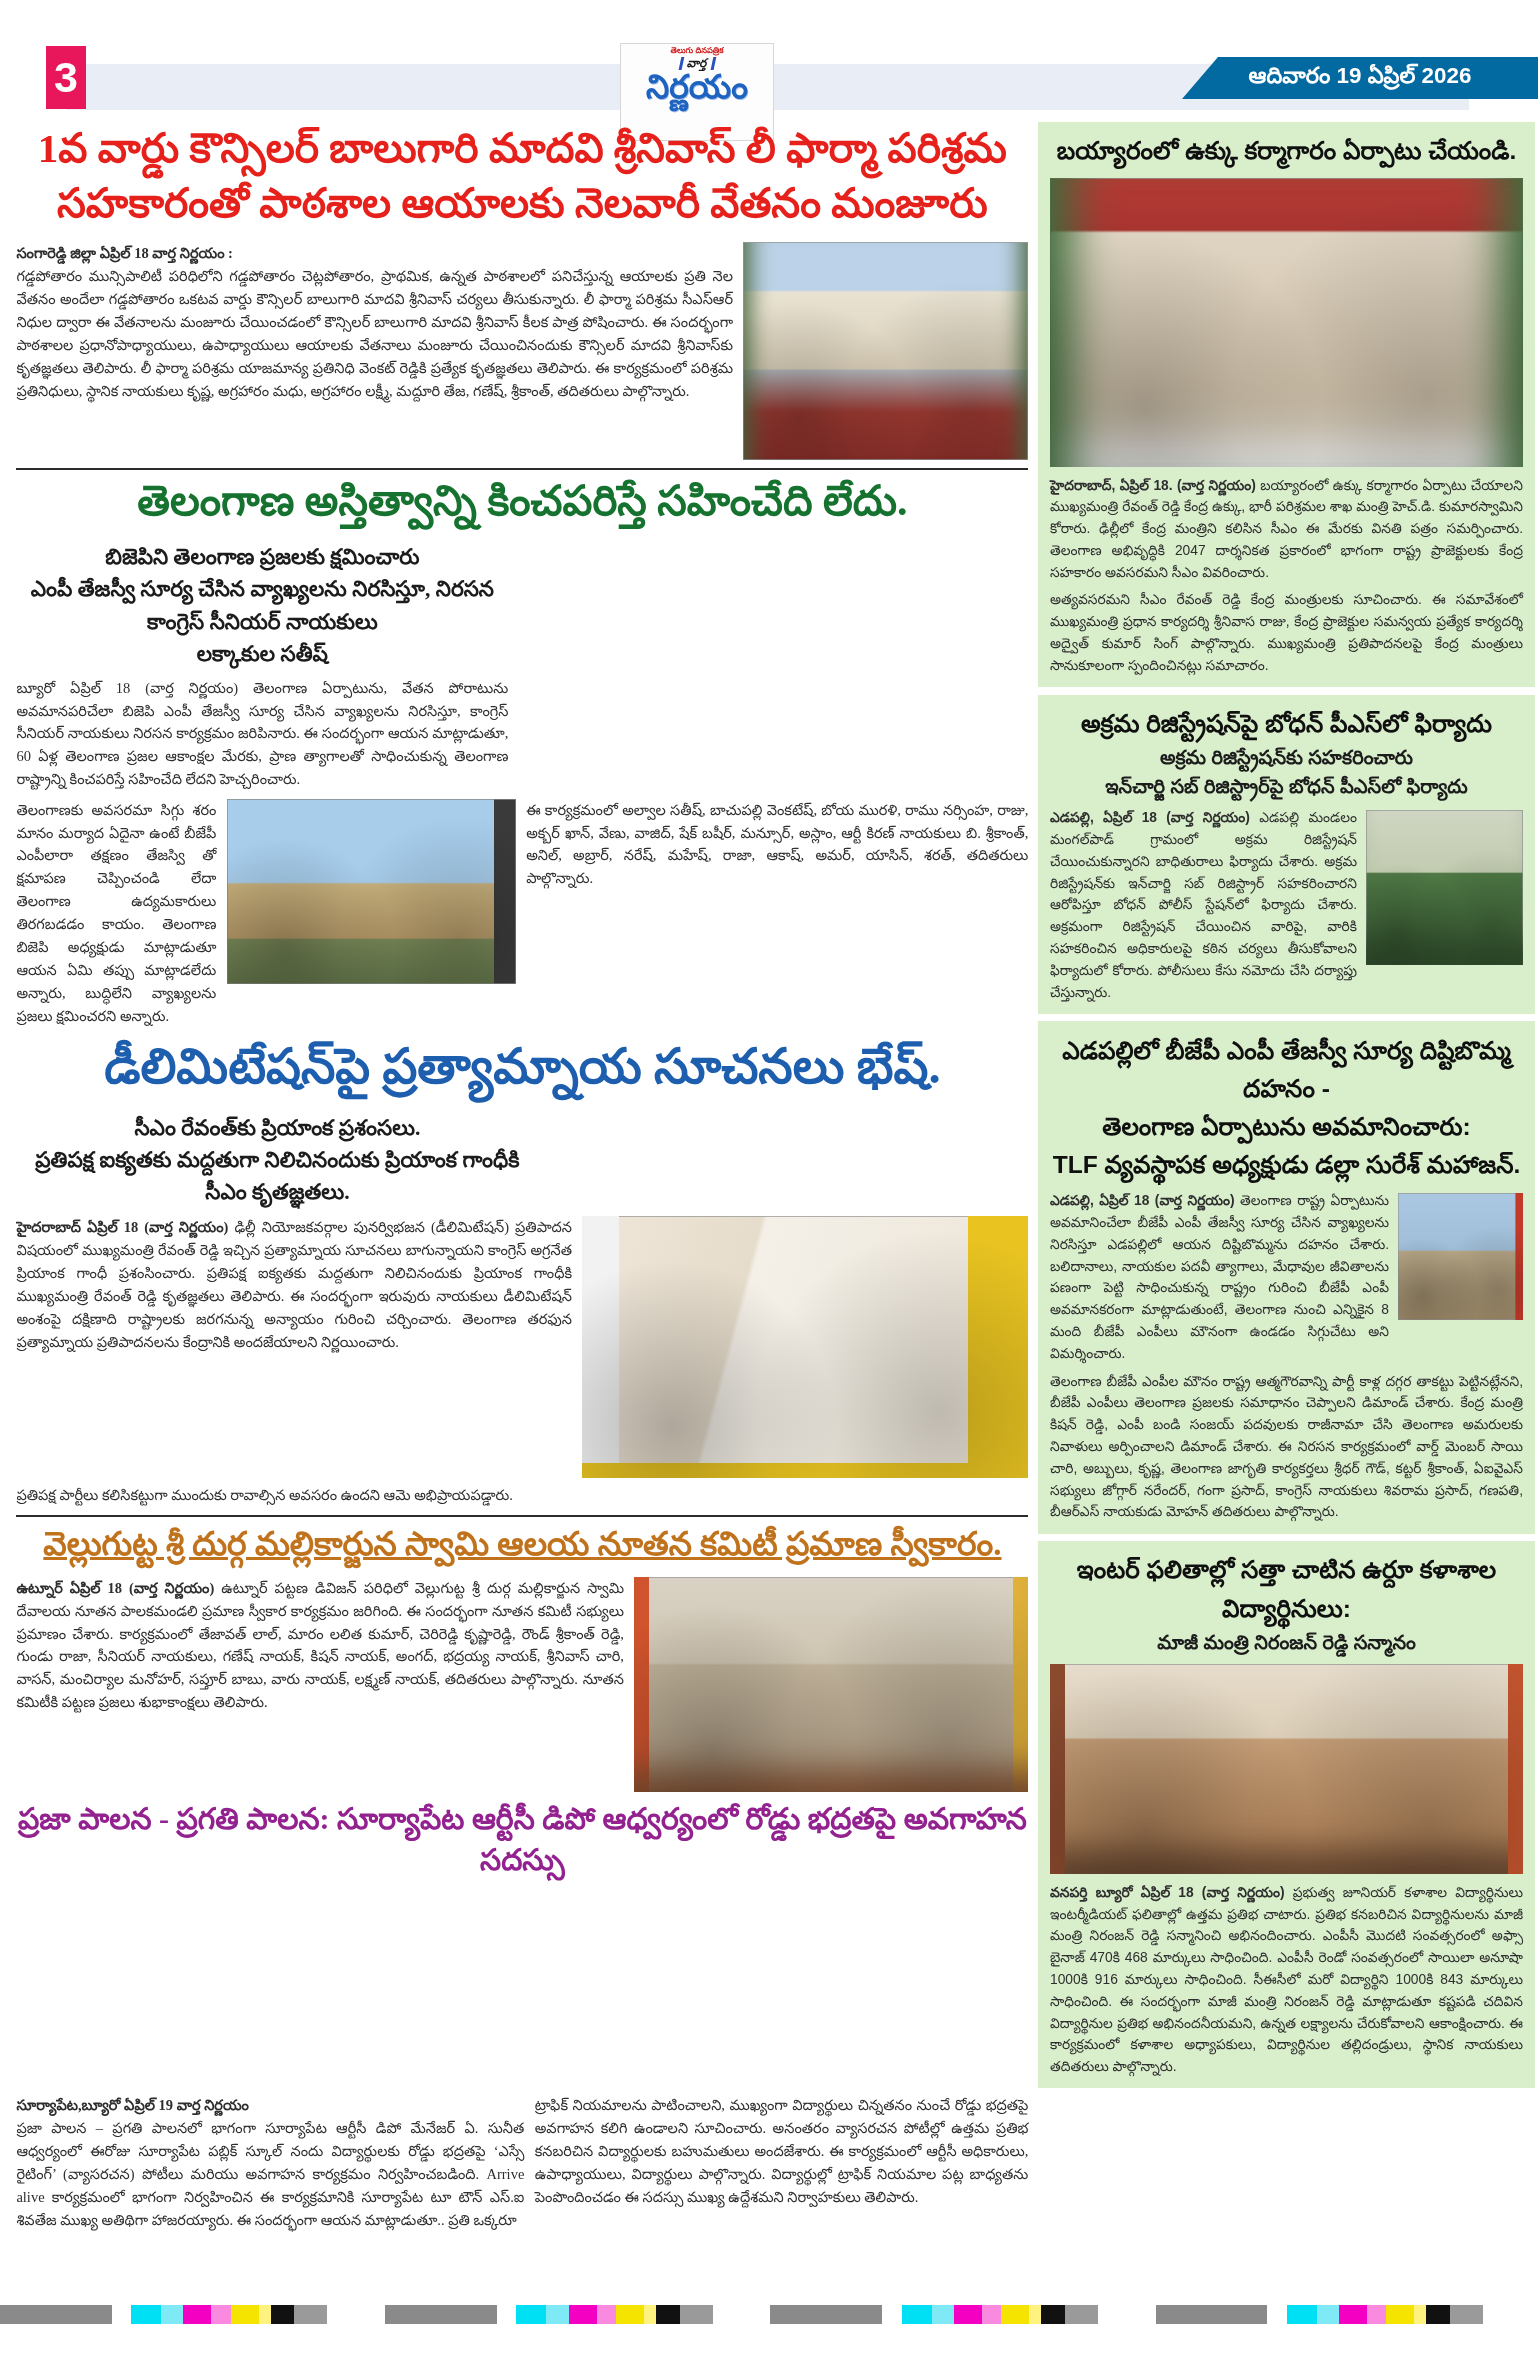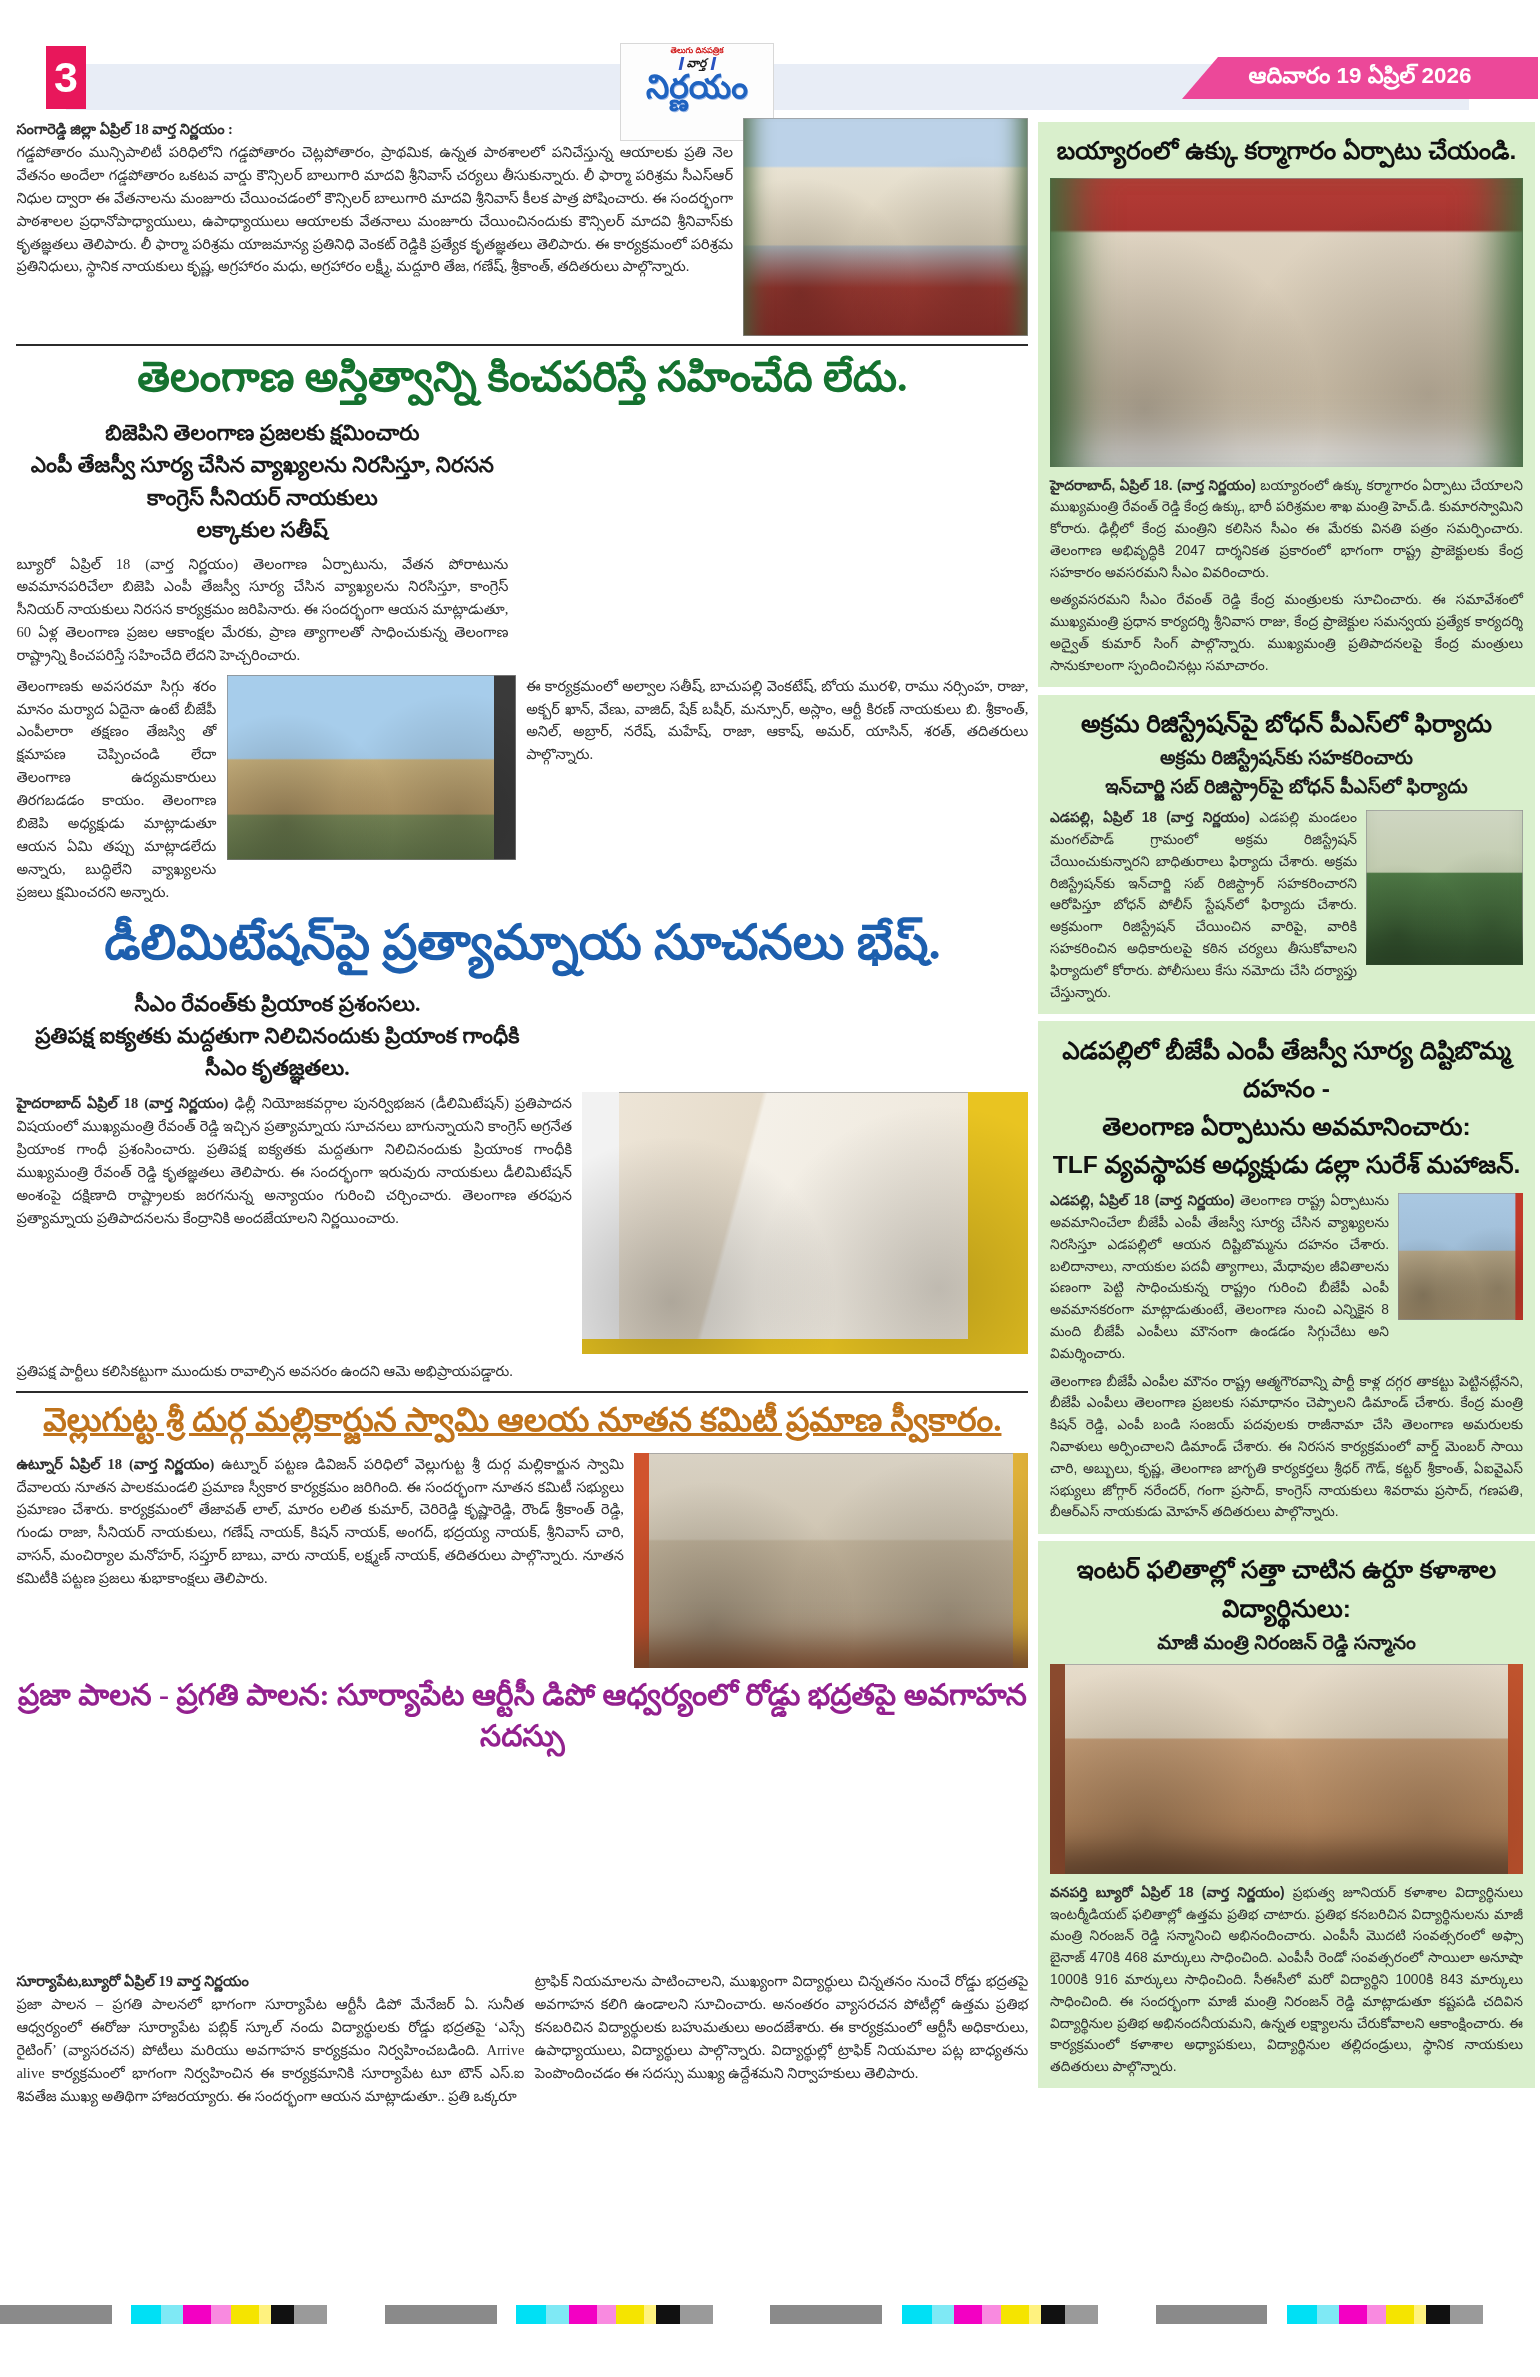--- a/index.html
+++ b/index.html
@@ -11,21 +11,21 @@
   .pagenum{position:absolute;left:46px;top:46px;width:40px;height:63px;background:#e8175b;color:#fff;
            font-family:"Liberation Sans",sans-serif;font-weight:bold;font-size:43px;display:flex;
            align-items:center;justify-content:center;}
   .masthead{position:absolute;left:620px;top:43px;width:154px;height:98px;background:#fdfdfd;
             border:0.7px solid #d8d8d8;text-align:center;line-height:1.05;padding-top:3px;box-sizing:border-box;}
   .mast-tag{color:#d01717;font-family:"Liberation Sans",sans-serif;font-size:8.2px;font-weight:bold;}
   .mast-kicker{color:#1a1a1a;font-family:"Liberation Sans",sans-serif;font-size:12px;font-weight:bold;
                display:inline-block;border-left:3px solid #2a53c2;border-right:3px solid #2a53c2;
                padding:0 4.5px;transform:skewX(-12deg);margin-top:1.5px;}
   .mast-title{color:#1f63c0;font-size:33px;font-weight:bold;text-shadow:0.7px 0.7px 0 #9db9e8;margin-top:0px;}
-  .date-banner{position:absolute;left:1182px;top:57px;width:356px;height:42px;background:#ec4899;
+  .date-banner{position:absolute;left:1182px;top:57px;width:356px;height:42px;background:#0369a1;
                color:#fff;font-family:"Liberation Sans",sans-serif;font-weight:bold;font-size:22.4px;
                display:flex;align-items:center;justify-content:center;
                clip-path:polygon(36px 0,100% 0,100% 100%,0 100%);}
 
   
   .leftcol{position:absolute;left:16.4px;top:118px;width:1012px;}
   .rightcol{position:absolute;left:1038px;top:122px;width:497px;display:flex;flex-direction:column;gap:7.5px;
             font-family:Liberation Sans, sans-serif;align-items:center;}
 
   .headline-red{color:#e6211c;font-weight:bold;font-size:41px;line-height:1.35;text-align:center;margin:3px 0 10.4px;}
@@ -68,20 +68,24 @@
   <div class="pagenum">3</div>
   <div class="masthead">
     <div class="mast-tag">తెలుగు దినపత్రిక</div>
     <div><span class="mast-kicker">వార్త</span></div>
     <div class="mast-title">నిర్ణయం</div>
   </div>
   <div class="date-banner">ఆదివారం 19 ఏప్రిల్ 2026</div>
 
   <div class="leftcol">
 
+    <div class="headline-red">
+      <div>1వ వార్డు కౌన్సిలర్ బాలుగారి మాదవి శ్రీనివాస్ లీ ఫార్మా పరిశ్రమ</div>
+      <div>సహకారంతో పాఠశాల ఆయాలకు నెలవారీ వేతనం మంజూరు</div>
+    </div>
     <div class="row">
       <div class="grow body-txt">
         <span class="dateline">సంగారెడ్డి జిల్లా ఏప్రిల్ 18 వార్త నిర్ణయం :</span><br>
         <span>గడ్డపోతారం మున్సిపాలిటీ పరిధిలోని గడ్డపోతారం చెట్లపోతారం, ప్రాథమిక, ఉన్నత పాఠశాలలో పనిచేస్తున్న ఆయాలకు ప్రతి నెల వేతనం అందేలా గడ్డపోతారం ఒకటవ వార్డు కౌన్సిలర్ బాలుగారి మాదవి శ్రీనివాస్ చర్యలు తీసుకున్నారు. లీ ఫార్మా పరిశ్రమ సీఎస్ఆర్ నిధుల ద్వారా ఈ వేతనాలను మంజూరు చేయించడంలో కౌన్సిలర్ బాలుగారి మాదవి శ్రీనివాస్ కీలక పాత్ర పోషించారు. ఈ సందర్భంగా పాఠశాలల ప్రధానోపాధ్యాయులు, ఉపాధ్యాయులు ఆయాలకు వేతనాలు మంజూరు చేయించినందుకు కౌన్సిలర్ మాదవి శ్రీనివాస్‌కు కృతజ్ఞతలు తెలిపారు. లీ ఫార్మా పరిశ్రమ యాజమాన్య ప్రతినిధి వెంకట్ రెడ్డికి ప్రత్యేక కృతజ్ఞతలు తెలిపారు. ఈ కార్యక్రమంలో పరిశ్రమ ప్రతినిధులు, స్థానిక నాయకులు కృష్ణ, అగ్రహారం మధు, అగ్రహారం లక్ష్మీ, మద్దూరి తేజ, గణేష్, శ్రీకాంత్, తదితరులు పాల్గొన్నారు.</span>
       </div>
       <div class="ph" style="width:285px;height:218px;background:
              linear-gradient(180deg,#bcd2e8 0%,#bcd2e8 22%,#e8e2d2 23%,#ded3bd 58%,#b7babf 59%,#a33c34 78%,#8c2f2a 100%);
              box-shadow:inset 0 0 0 0.7px #999, inset 30px 0 22.4px -22.4px #4d6b44, inset -30px 0 22.4px -22.4px #4d6b44;"></div>
     </div>
 

